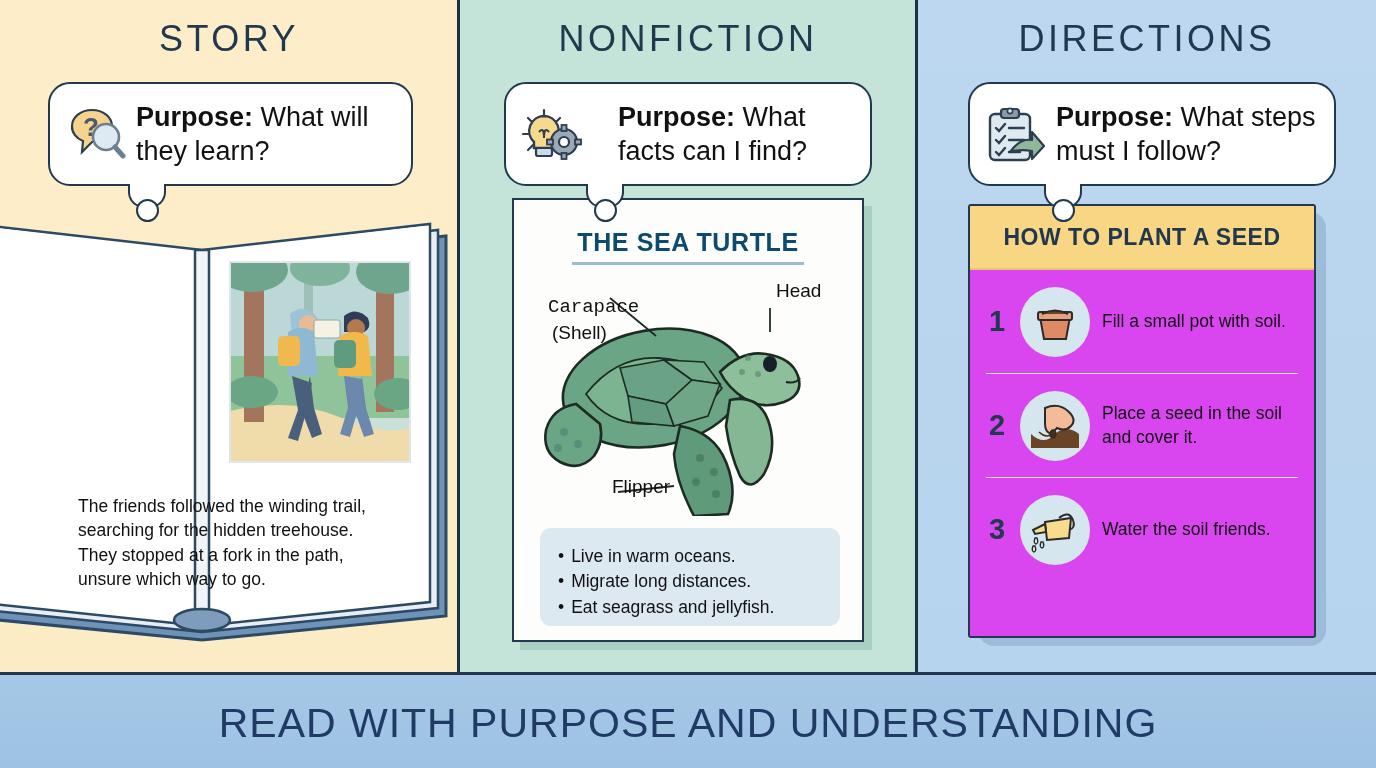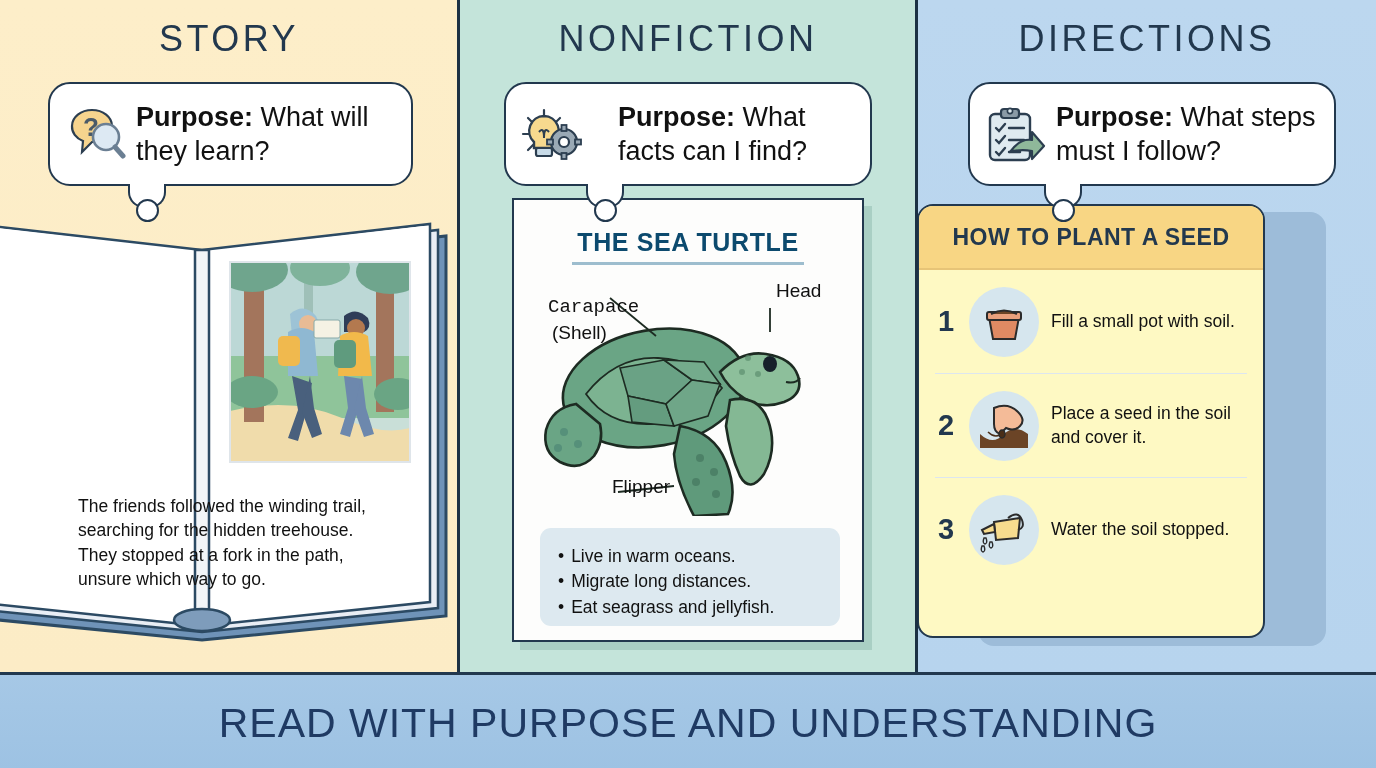--- a/index.html
+++ b/index.html
@@ -80,22 +80,22 @@
   .nf-facts li{
     list-style:none;font-size:17.5px;line-height:1.45;color:#111;
   }
   .nf-facts ul{margin:4px;padding:0;}
   .nf-facts li:before{content:"\2022";margin-right:7px;}
   .lbl{position:absolute;font-size:19px;color:#111;}
 
   
   .dir-shadow{position:absolute;left:978px;top:212px;width:348px;height:434px;background:#9dbcd9;border-radius:16px;}
   .dir-card{
-    position:absolute;left:917px;top:204px;width:348px;height:434px;
-    background:#fef9c3;border:2.5px solid #22384e;border-radius:16px;
+    position:absolute;left:968px;top:204px;width:348px;height:434px;
+    background:#d946ef;border:2.5px solid #22384e;border-radius:3px;
     box-sizing:border-box;overflow:hidden;
   }
   .dir-head{
     height:62px;background:#f8d684;display:flex;align-items:center;
     justify-content:center;border-bottom:2px solid #e7c477;
   }
   .dir-head span{font-size:23px;font-weight:bold;letter-spacing:.5px;color:#22384e;}
   .steps{padding:0 16px;}
   .step{display:flex;align-items:center;gap:12px;height:103px;border-bottom:1.5px solid #dde6ef;}
   .step:last-child{border-bottom:none;}
@@ -310,21 +310,21 @@
         <div class="step-ic">
           <svg width="52" height="48" viewBox="0 0 52 48">
             <path d="M16 16 L42 12 L40 32 L18 34 Z" fill="#f7dc8e" stroke="#2b2b2b" stroke-width="2"></path>
             <path d="M30 12 q10 -8 14 2 q3 8 -4 10" fill="none" stroke="#2b2b2b" stroke-width="2"></path>
             <path d="M16 18 L4 24 L6 28 L17 26 Z" fill="#f7dc8e" stroke="#2b2b2b" stroke-width="2"></path>
             <path d="M8 32 q2 5 -1 6 q-3 -1 -1 -6z" fill="#cfe6f3" stroke="#2b2b2b" stroke-width="1.4"></path>
             <path d="M14 36 q2 5 -1 6 q-3 -1 -1 -6z" fill="#cfe6f3" stroke="#2b2b2b" stroke-width="1.4"></path>
             <path d="M6 40 q2 5 -1 6 q-3 -1 -1 -6z" fill="#cfe6f3" stroke="#2b2b2b" stroke-width="1.4"></path>
           </svg>
         </div>
-        <div class="step-tx">Water the soil stopped.</div>
+        <div class="step-tx">Water the soil friends.</div>
       </div>
 
     </div>
   </div>
 
   <div class="bubble bubble-dir">
     <svg class="ic" width="62" height="56" viewBox="0 0 62 56">
       <rect x="6" y="8" width="40" height="46" rx="5" fill="#dfeaf0" stroke="#2c3e50" stroke-width="2.4"></rect>
       <rect x="17" y="3" width="18" height="9" rx="3" fill="#8a9aa6" stroke="#2c3e50" stroke-width="2.2"></rect>
       <circle cx="26" cy="5" r="2.6" fill="#dfeaf0" stroke="#2c3e50" stroke-width="1.6"></circle>

